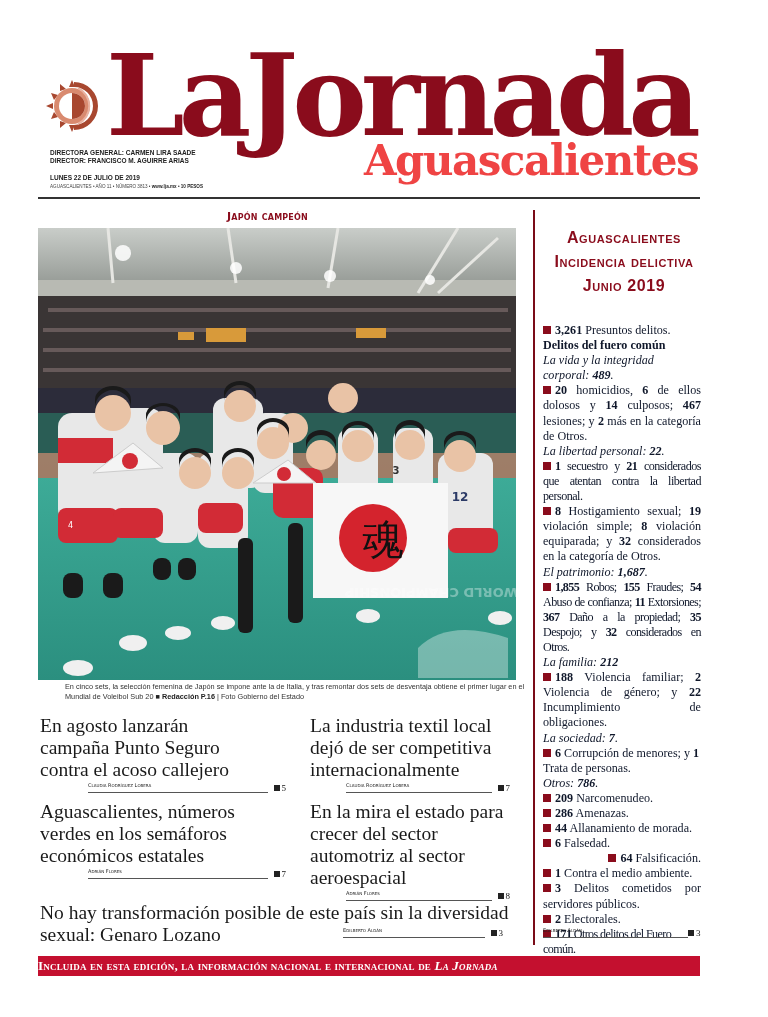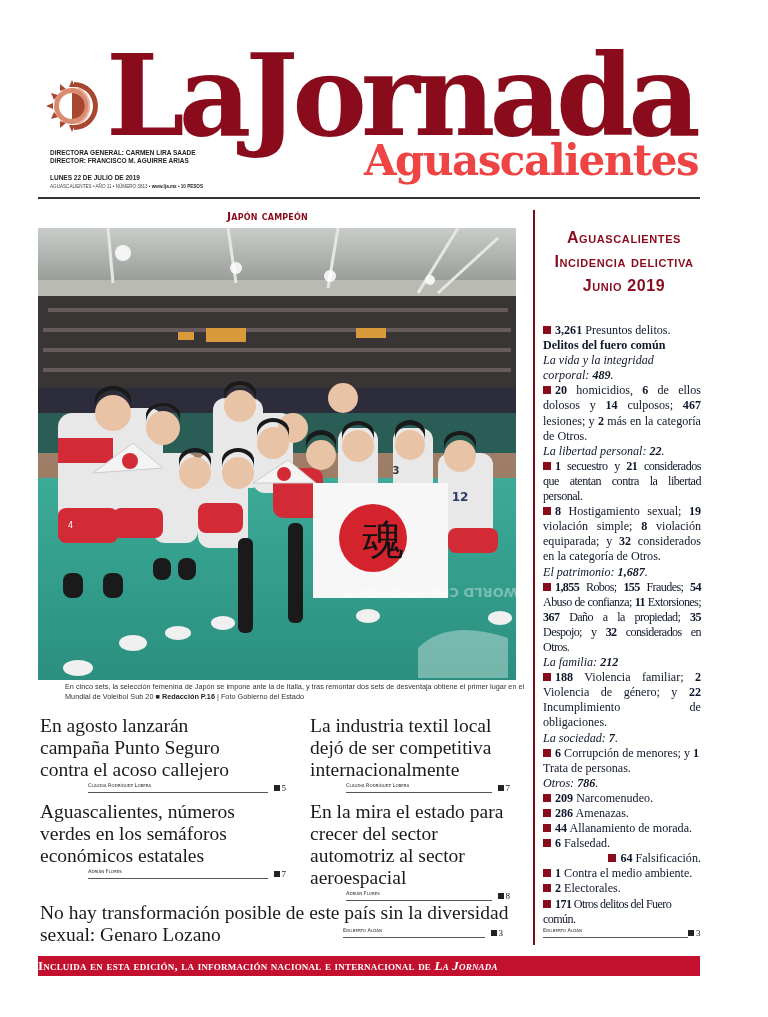--- a/index.html
+++ b/index.html
@@ -248,20 +248,21 @@
   <p><span class="sq"></span><b>188</b> <span>Violencia familiar;</span> <b>2</b> <span>Violencia de género; y</span> <b>22</b> <span>Incumplimiento de obligaciones.</span></p>
   <p class="cat"><span>La sociedad:</span> <b>7</b>.</p>
   <p style="text-align:left;"><span class="sq"></span><b>6</b> <span>Corrupción de menores; y</span> <b>1</b> <span>Trata de personas.</span></p>
   <p class="cat"><span>Otros:</span> <b>786</b>.</p>
   <p style="text-align:left;"><span class="sq"></span><b>209</b> <span>Narcomenudeo.</span></p>
   <p style="text-align:left;"><span class="sq"></span><b>286</b> <span>Amenazas.</span></p>
   <p style="text-align:left;"><span class="sq"></span><b>44</b> <span>Allanamiento de morada.</span></p>
   <p style="text-align:left;"><span class="sq"></span><b>6</b> <span>Falsedad.</span></p>
   <p style="text-align:right;"><span class="sq"></span><b>64</b> <span>Falsificación.</span></p>
   <p style="text-align:left;"><span class="sq"></span><b>1</b> <span>Contra el medio ambiente.</span></p>
+  <p><span class="sq"></span><b>3</b> <span>Delitos cometidos por servidores públicos.</span></p>
   <p style="text-align:left;"><span class="sq"></span><b>2</b> <span>Electorales.</span></p>
   <p style="text-align:left;letter-spacing:-0.6px;"><span class="sq"></span><b>171</b> <span>Otros delitos del Fuero común.</span></p>
 </div>
 <div class="abs side-byline">
   <div class="byline" style="width:145px;">Edilberto Aldán</div>
   <div class="pg abs" style="left:145px;top:2px;"><span class="sq"></span><span>3</span></div>
 </div>
 
 <div class="abs banner">
   <span>Incluida en esta edición, la información nacional e internacional de</span>

